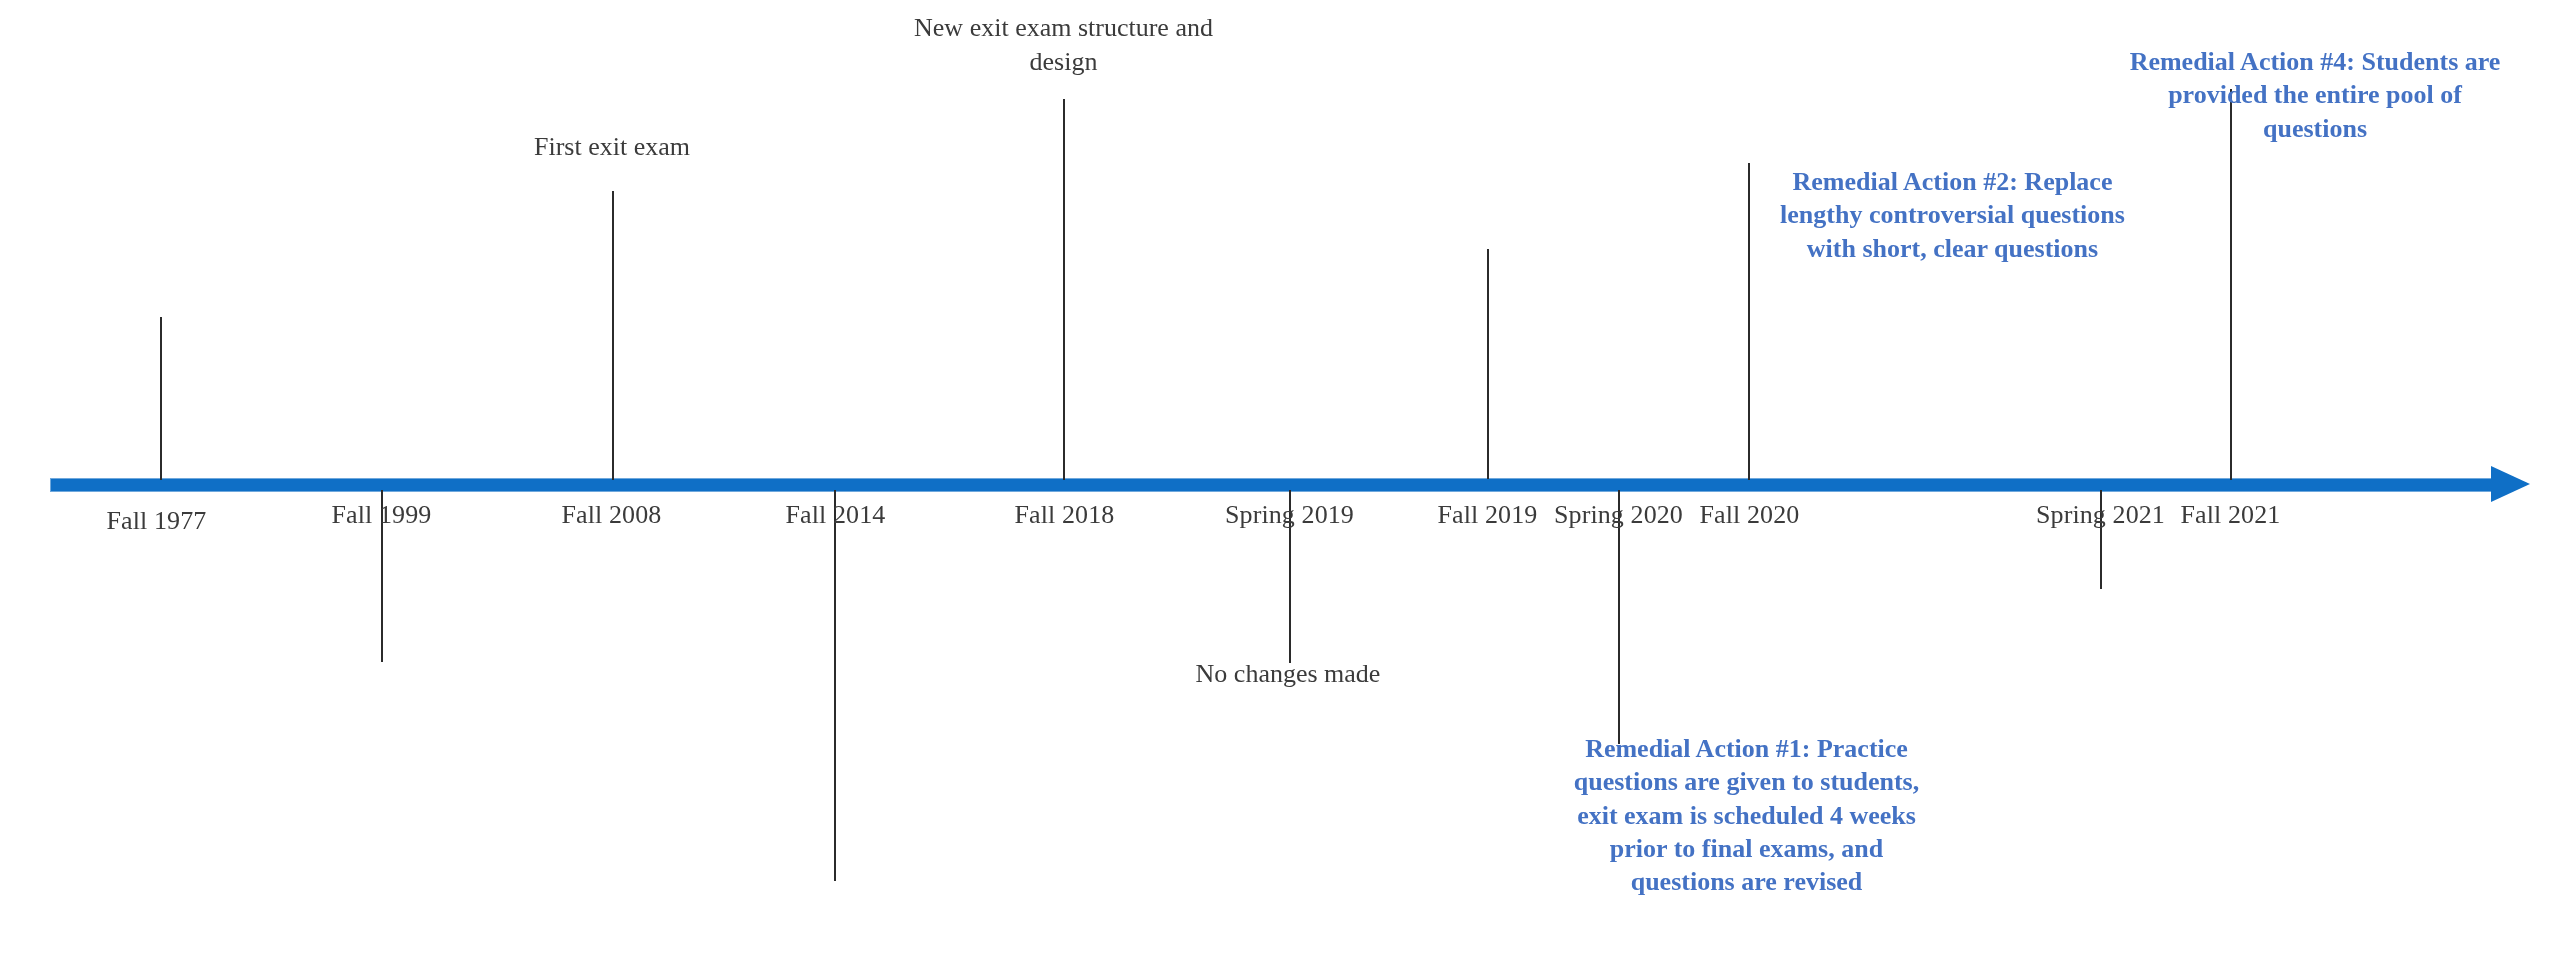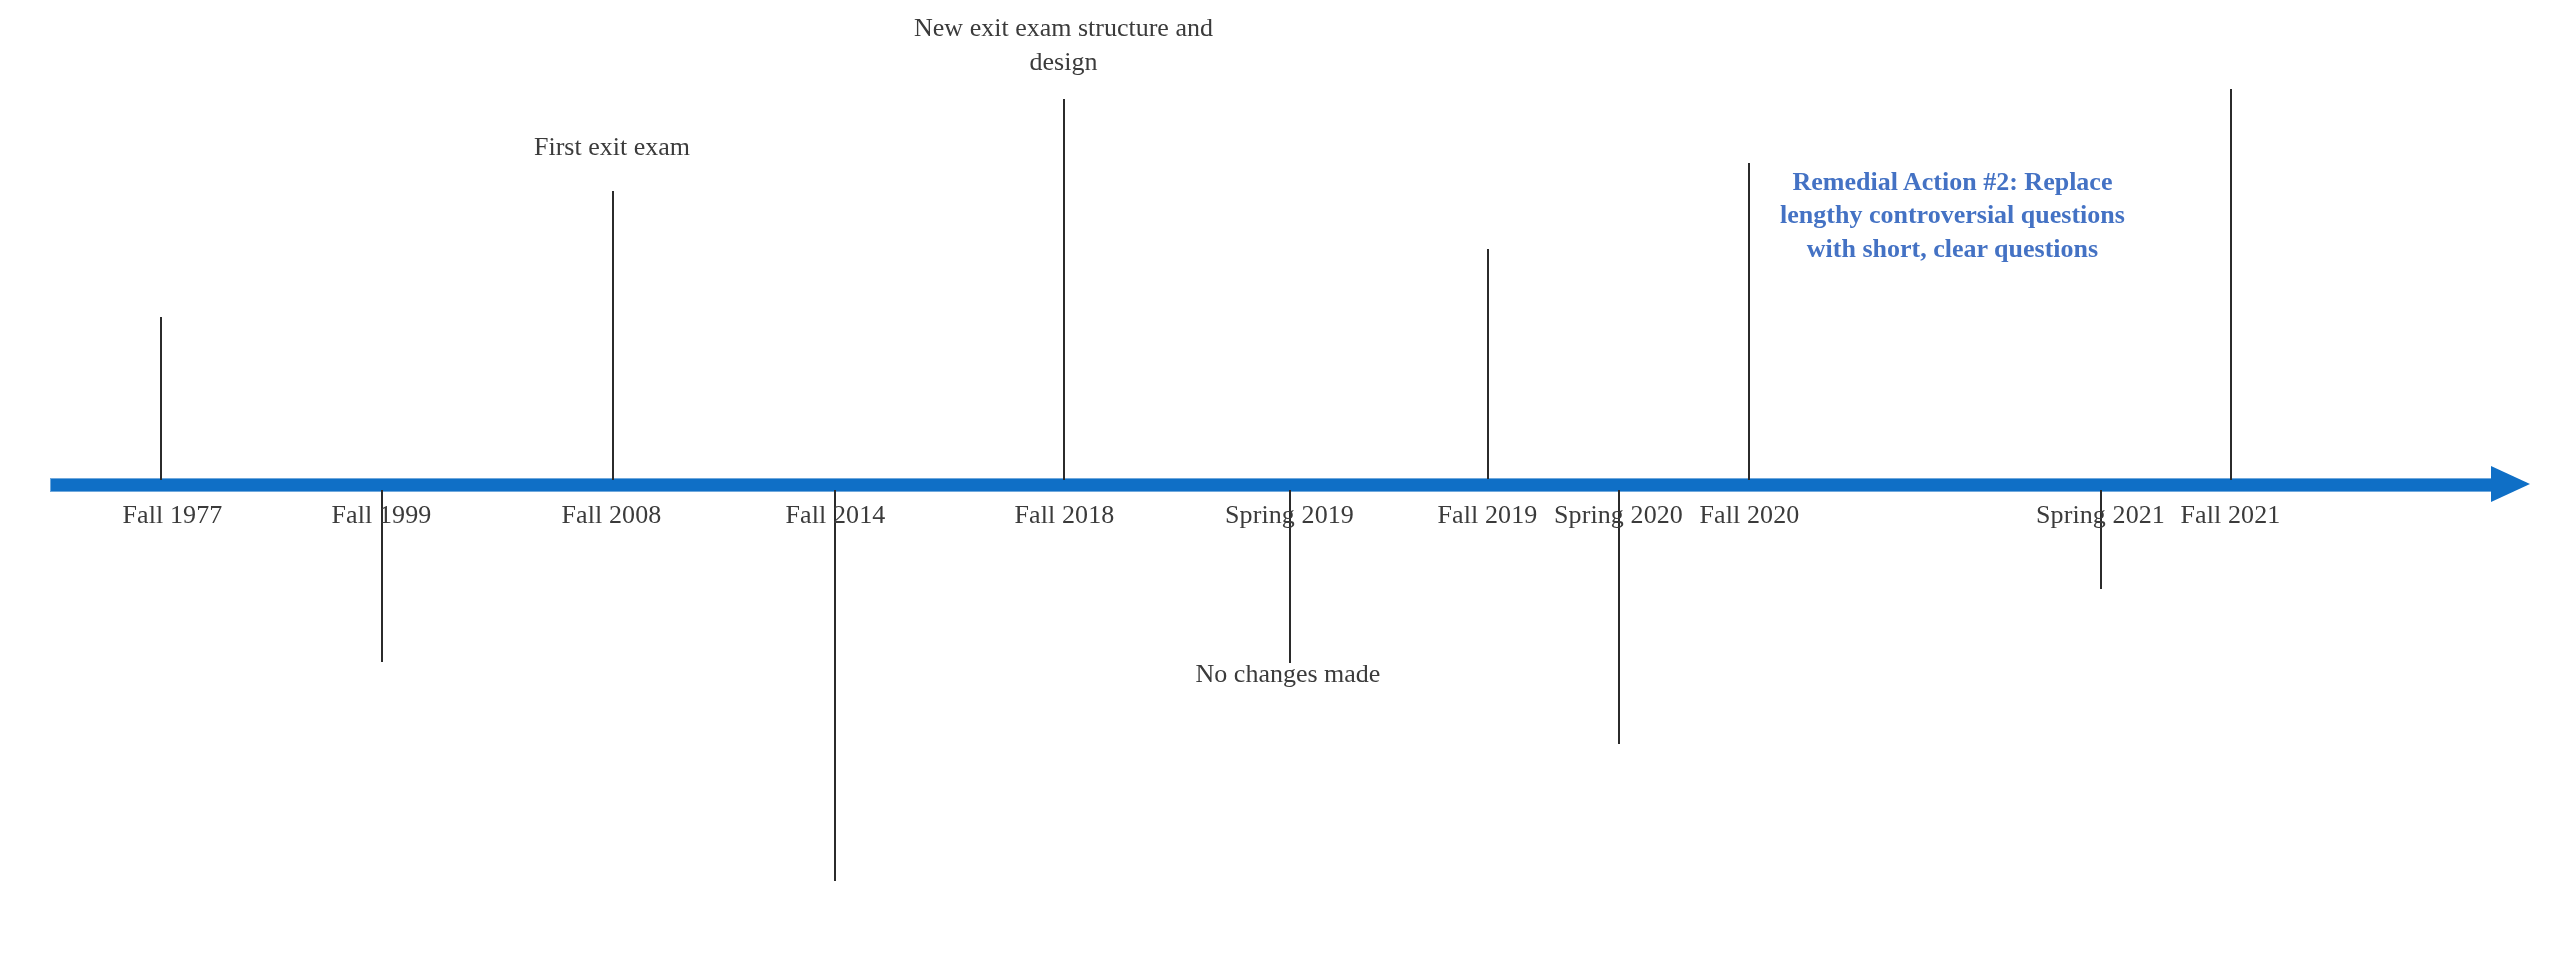--- a/index.html
+++ b/index.html
@@ -89,21 +89,21 @@
   <div class="tick" style="left:1487px; top:249px; height:230px;"></div>
   <div class="tick" style="left:1748px; top:163px; height:317px;"></div>
   <div class="tick" style="left:2230px; top:89px; height:391px;"></div>
 
   <div class="tick" style="left:381px;  top:490px; height:172px;"></div>
   <div class="tick" style="left:834px; top:490px; height:391px;"></div>
   <div class="tick" style="left:1289px; top:490px; height:173px;"></div>
   <div class="tick" style="left:1618px; top:490px; height:254px;"></div>
   <div class="tick" style="left:2100px; top:490px; height:99px;"></div>
 
-  <div class="period-label" style="left:77px; width:191px;">Fall 1977</div>
+  <div class="period-label" style="left:61px; width:191px;margin-top:6px;">Fall 1977</div>
 
   <div class="period-label" style="left:286px; width:191px;">Fall 1999</div>
 
   <div class="period-label" style="left:516px; width:191px;">Fall 2008</div>
 
   <div class="period-label" style="left:740px; width:191px;">Fall 2014</div>
 
   <div class="period-label" style="left:969px; width:191px;">Fall 2018</div>
 
   <div class="period-label" style="left:1191px; width:197px;">Spring 2019</div>
@@ -122,21 +122,29 @@
   <div class="event-label" style="left:485px; top:130px; width:254px;">First exit exam</div>
 
   <div class="event-label" style="left:822px; top:11.4px; width:483px;">New exit exam structure and
 design</div>
 
 
   <div class="event-label blue" style="left:1711px; top:165px; width:483px;">Remedial Action #2: Replace
 lengthy controversial questions
 with short, clear questions</div>
 
+  <div class="event-label blue" style="left:2054px; top:45px; width:522px;">Remedial Action #4: Students are
+provided  the entire pool of
+questions</div>
 
 
   <div class="event-label" style="left:1161px; top:657px; width:254px;">No changes made</div>
 
 
+  <div class="event-label blue" style="left:1511px; top:732px; width:471px;">Remedial Action #1: Practice
+questions are given to students,
+exit exam is scheduled 4 weeks
+prior to final exams, and
+questions are revised</div>
 
 
 </div>
 
 
 </body></html>

